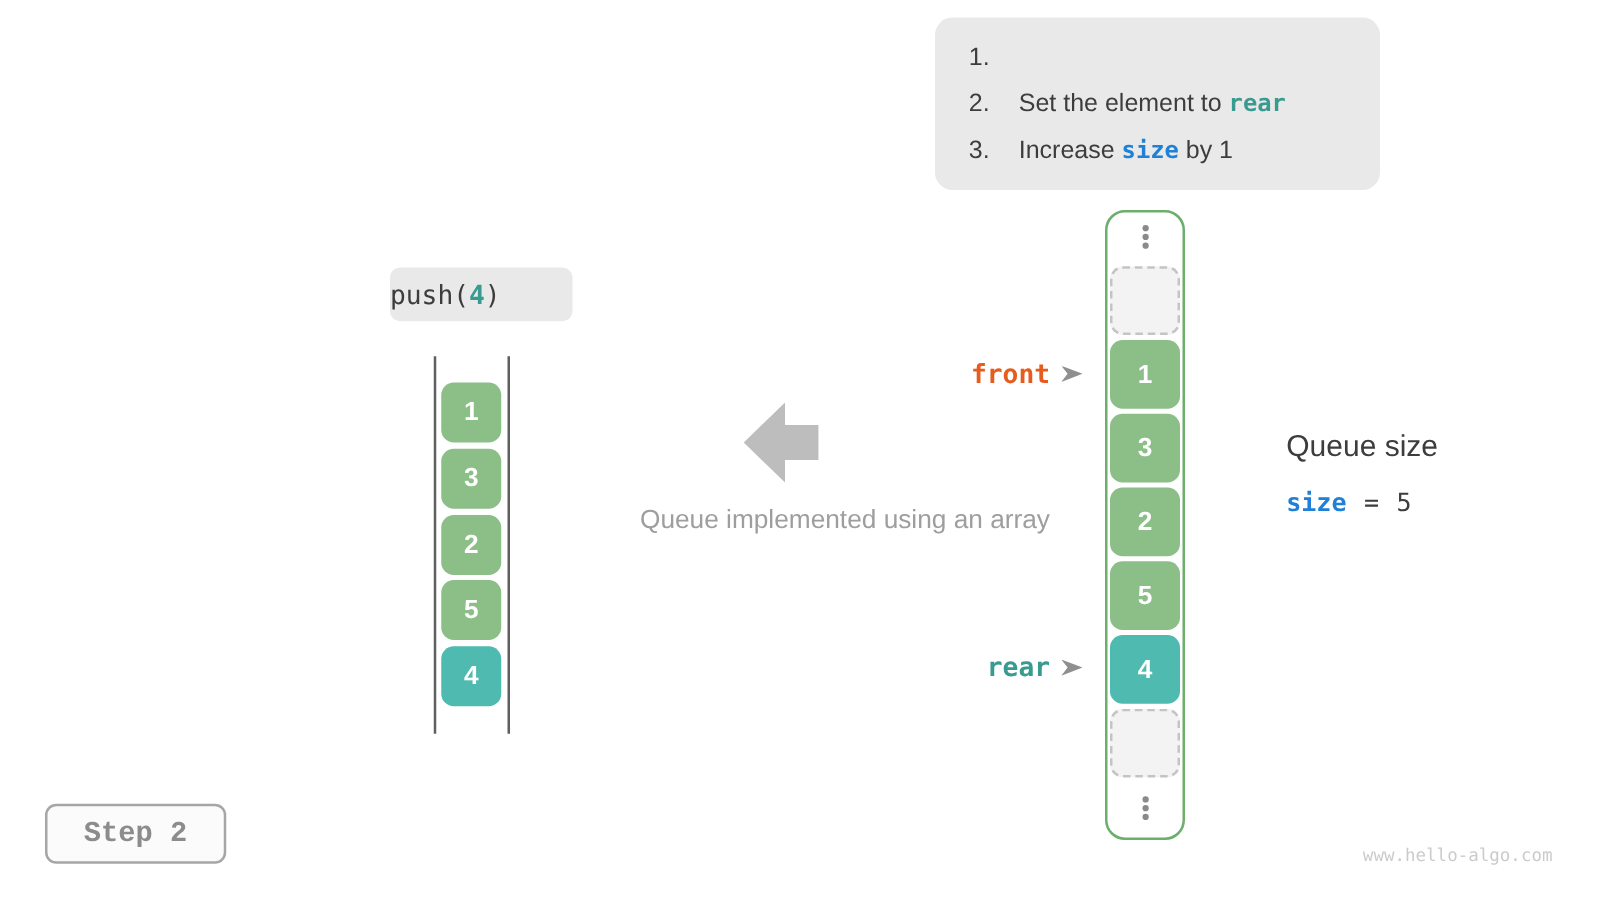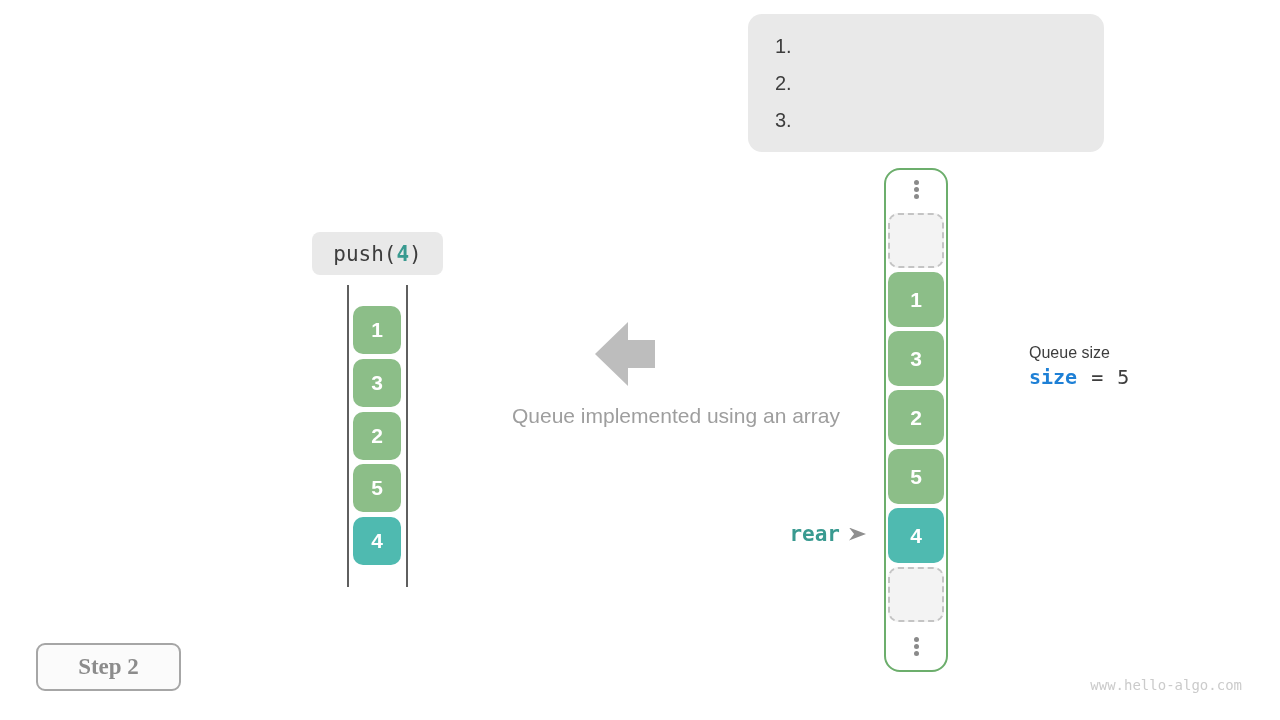--- a/index.html
+++ b/index.html
@@ -16,23 +16,23 @@
   
   .instr-box{position:absolute;left:748px;top:14px;width:356px;height:138px;background:var(--box-bg);
     border-radius:14px;padding:14px 0 0 27px;}
   .instr-row{display:flex;align-items:center;height:37px;font-size:20px;color:var(--dark-text);}
   .instr-num{width:40px;}
   .code{font-family:"DejaVu Sans Mono",monospace;font-weight:bold;font-size:19px;}
   .code.teal{color:var(--teal-text);}
   .code.blue{color:var(--blue-text);}
 
   
-  .push-box{position:absolute;left:312px;top:214px;width:131px;height:43px;background:var(--box-bg);
-    border-radius:8px;display:flex;align-items:center;justify-content:center;
-    font-family:"DejaVu Sans Mono",monospace;font-size:21px;color:var(--dark-text);margin-top:18px;}
+  .push-box{position:absolute;left:312px;top:214px;width:146px;height:43px;background:var(--box-bg);
+    border-radius:8px;display:flex;align-items:center;justify-content:flex-start;
+    font-family:"DejaVu Sans Mono",monospace;font-size:21px;color:var(--dark-text);}
   .push-box .arg{font-weight:bold;color:var(--teal-text);}
 
   
   .stack-line{position:absolute;top:285px;width:2px;height:302px;background:var(--line-dark);}
   .stack-line.left{left:347px;} .stack-line.right{left:406px;}
   .cell{display:flex;align-items:center;justify-content:center;border-radius:10px;
     color:var(--white);font-weight:bold;font-size:21px;}
   .stack-cell{position:absolute;left:353px;width:48px;height:48px;background:var(--green-cell);}
   .stack-cell.hl{background:var(--teal-cell);}
 
@@ -57,48 +57,50 @@
   
   .ptr-row{position:absolute;left:740px;width:126px;height:30px;display:flex;align-items:center;
     justify-content:flex-end;gap:9px;font-family:"DejaVu Sans Mono",monospace;font-weight:bold;font-size:21px;}
   .ptr-row.front{top:284px;color:var(--orange-text);}
   .ptr-row.rear{top:519px;color:var(--teal-text);}
   .ptr-arrow{width:17px;height:13px;background:var(--pointer-gray);
     clip-path:polygon(0 0,100% 50%,0 100%,30% 50%);}
 
   
   .qsize{position:absolute;left:1029px;top:344px;}
-  .qsize-title{font-size:16px;color:var(--dark-text);margin-bottom:3px;}
+  .qsize-title{font-size:24px;color:var(--dark-text);margin-bottom:18px;}
   .qsize-row{display:flex;align-items:center;gap:14px;font-family:"DejaVu Sans Mono",monospace;
     font-size:20px;color:var(--dark-text);}
   .qsize-row .var{font-weight:bold;color:var(--blue-text);}
 
   
   .step-box{position:absolute;left:36px;top:643px;width:145px;height:48px;background:var(--step-bg);
     border:2px solid var(--step-border);border-radius:9px;display:flex;align-items:center;justify-content:center;
-    font-family:Liberation Serif, serif;font-weight:bold;font-size:23px;color:var(--step-text);}
+    font-family:Liberation Mono, monospace;font-weight:bold;font-size:23px;color:var(--step-text);}
 
   
   .watermark{position:absolute;right:38px;top:677px;font-family:"DejaVu Sans Mono",monospace;
     font-size:14px;color:var(--watermark);margin-left:44px;}
 </style>
 </head>
 <body>
 
 <div class="stage">
 
   <div class="instr-box">
     <div class="instr-row">
       <span class="instr-num">1.</span>
     </div>
     <div class="instr-row">
       <span class="instr-num">2.</span>
+      <span><span>Set the element to </span><span class="code teal">rear</span><span></span></span>
     </div>
     <div class="instr-row">
       <span class="instr-num">3.</span>
+      <span><span>Increase </span><span class="code blue">size</span><span> by 1</span></span>
     </div>
   </div>
 
   <div class="push-box">
     <span>push(</span>
       <span class="arg">4</span>
       <span>)</span>
   </div>
 
   <div class="stack-line left"></div>
@@ -126,20 +128,24 @@
     <div class="cell arr-cell filled" style="top:279px">5</div>
     <div class="cell arr-cell hl" style="top:338px">4</div>
     <div class="arr-cell empty" style="top:397px"></div>
     <div class="dots" style="top:467px">
         <i></i>
         <i></i>
         <i></i>
       </div>
   </div>
 
+  <div class="ptr-row front">
+    <span>front</span>
+    <span class="ptr-arrow"></span>
+  </div>
   <div class="ptr-row rear">
     <span>rear</span>
     <span class="ptr-arrow"></span>
   </div>
 
   <div class="qsize">
     <div class="qsize-title">Queue size</div>
     <div class="qsize-row">
       <span class="var">size</span>
       <span>=</span>

